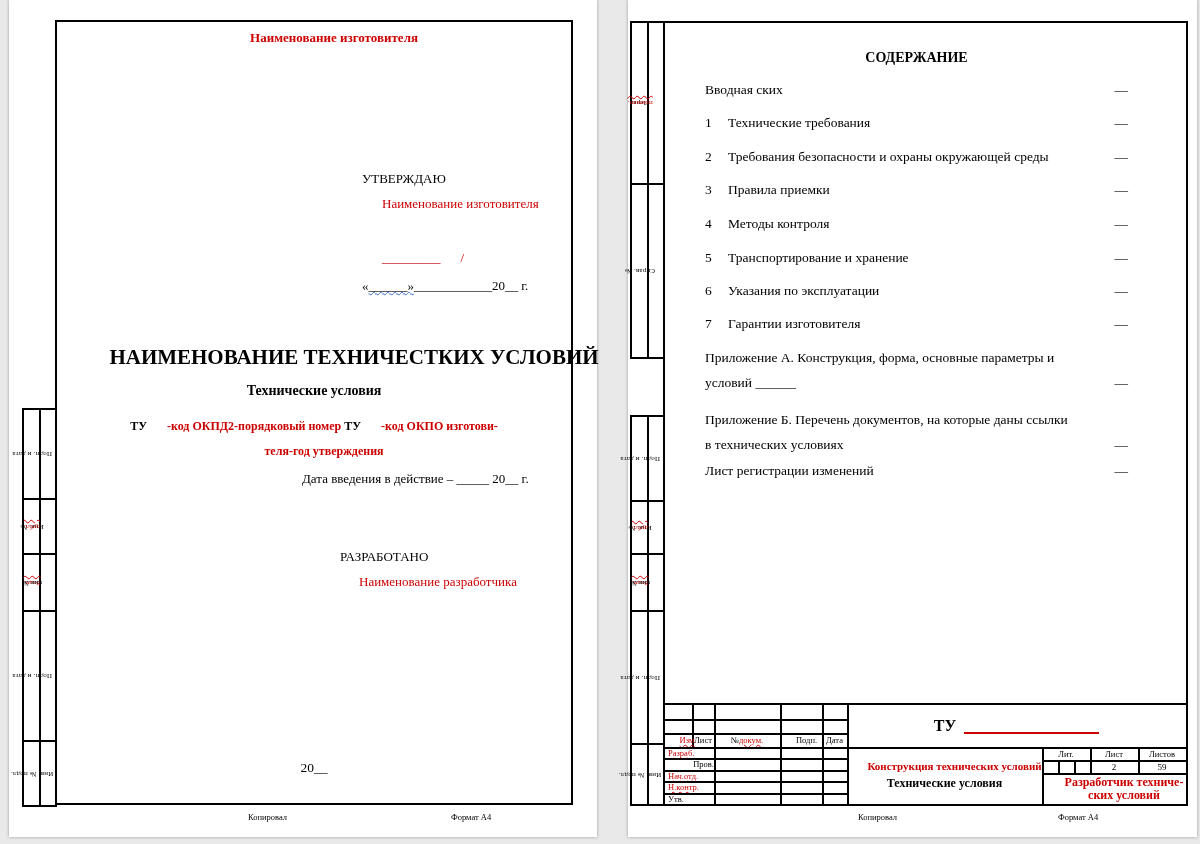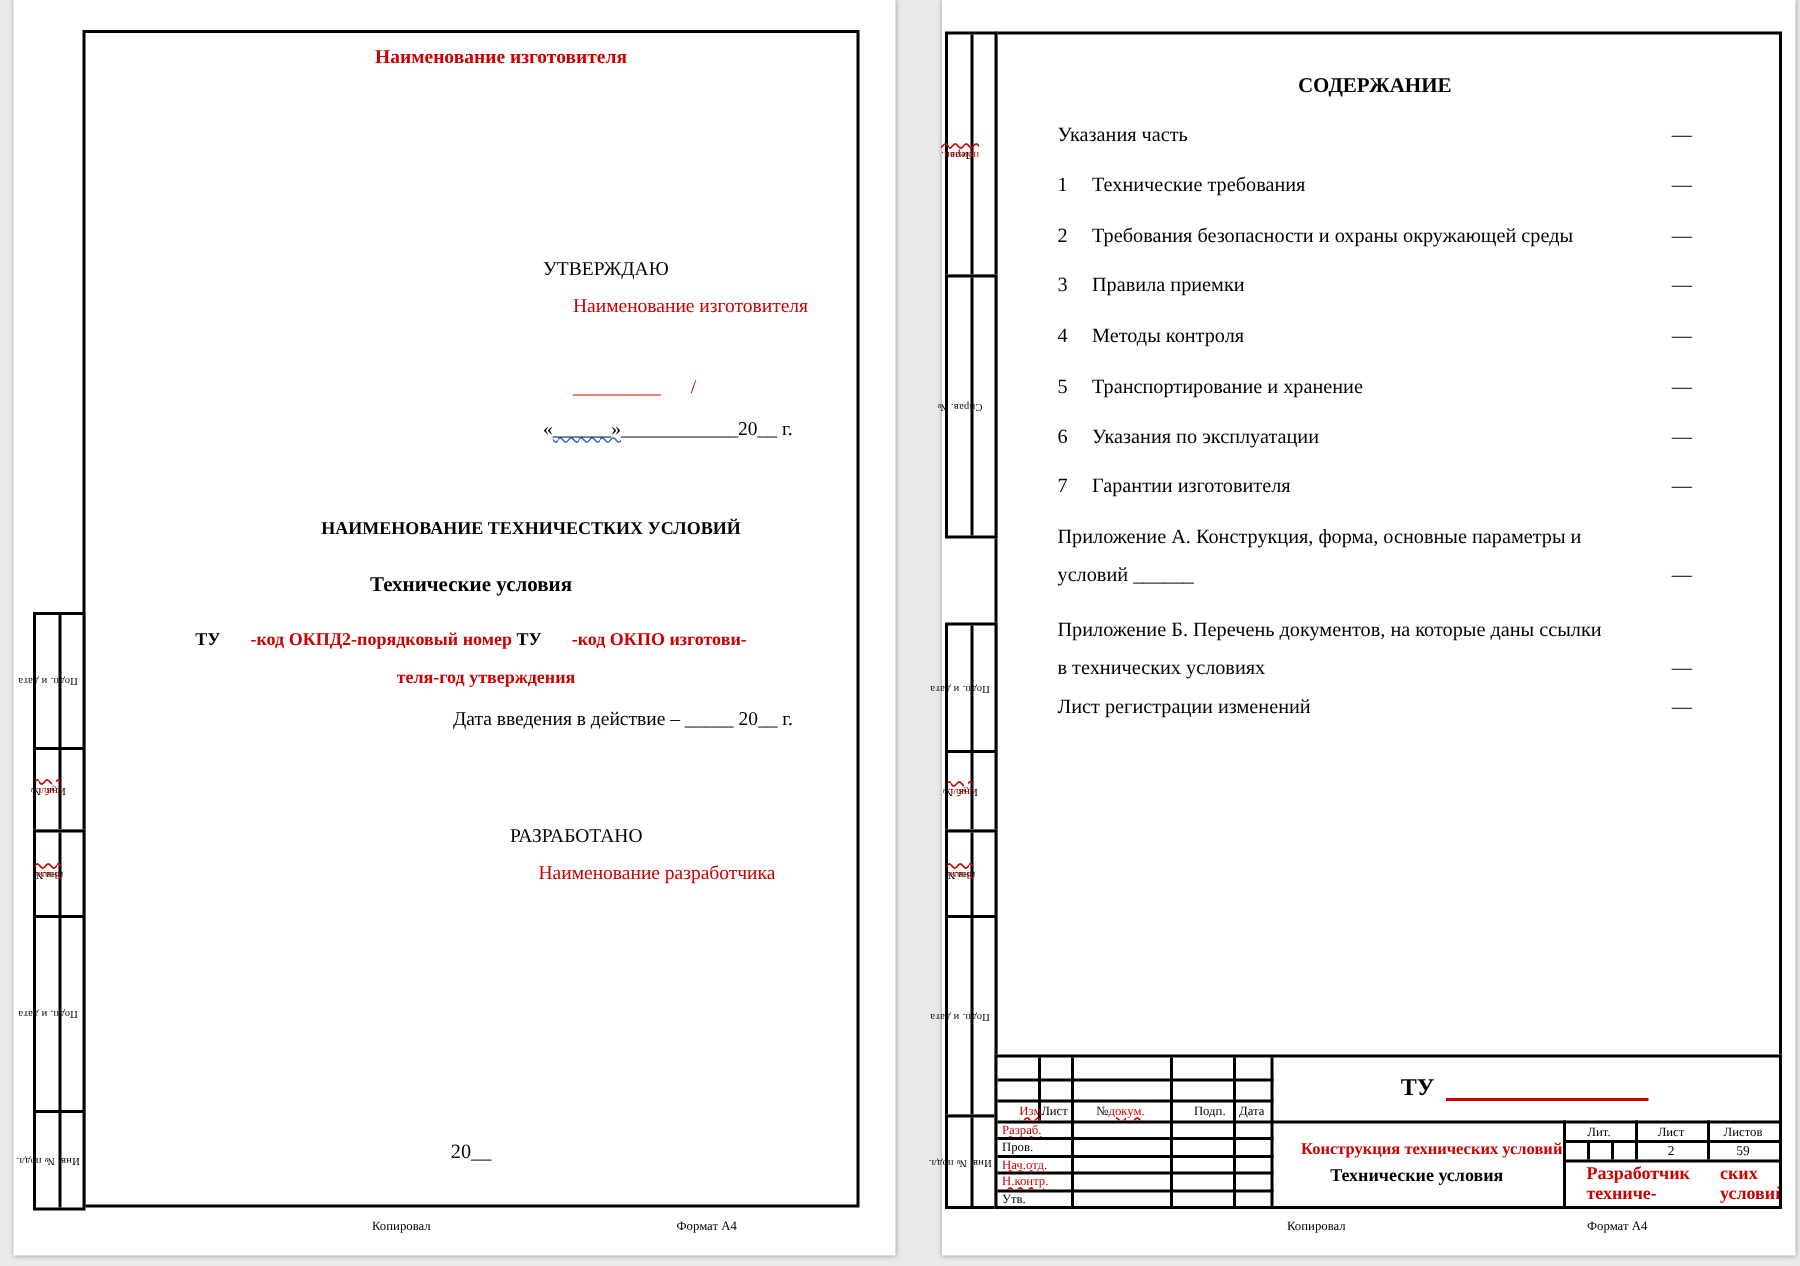--- a/index.html
+++ b/index.html
@@ -91,21 +91,21 @@
 
   <div class="cwide b red" style="left:46px;top:30px;width:518px;font-size:13px;">Наименование изготовителя</div>
 
   <div class="t" style="left:353px;top:171px;">УТВЕРЖДАЮ</div>
   <div class="t red" style="left:353px;top:196px;">Наименование изготовителя</div>
 
   <div class="t" style="left:353px;top:250px;"><span class="red">_________</span><span class="red">/</span></div>
 
   <div class="t" style="left:353px;top:278px;"><span>«</span><span class="bwavy">______»</span><span>____________</span><span>20__ г.</span></div>
 
-  <div class="cwide b" style="left:46px;top:345px;width:598px;font-size:12px;">НАИМЕНОВАНИЕ ТЕХНИЧЕСТКИХ УСЛОВИЙ</div>
+  <div class="cwide b" style="left:46px;top:345px;width:598px;font-size:21px;">НАИМЕНОВАНИЕ ТЕХНИЧЕСТКИХ УСЛОВИЙ</div>
   <div class="cwide b" style="left:46px;top:383px;width:518px;font-size:14px;">Технические условия</div>
 
   <div class="cwide b" style="left:46px;top:414px;width:518px;font-size:12px;line-height:25px;">
     <span>ТУ</span><span class="red">-код ОКПД2-порядковый номер </span><span>ТУ</span><span class="red">-код ОКПО изготови-</span><br>
     <span class="red">теля-год утверждения</span>
   </div>
 
   <div class="t" style="left:293px;top:471px;">Дата введения в действие – _____ 20__ г.</div>
 
   <div class="t" style="left:331px;top:549px;">РАЗРАБОТАНО</div>
@@ -177,21 +177,21 @@
         <span>
           <span>Инв. № подл.</span>
         </span>
       </div>
       <div class="blank"></div>
   </div>
 
   <div class="cwide b" style="left:77px;top:50px;width:423px;font-size:14px;">СОДЕРЖАНИЕ</div>
 
   <div class="toc-row" style="top:77px;">
-      <span class="toc-text">Указания часть</span>
+      <span class="toc-text">Вводная ских</span>
       <span class="toc-dash">—</span>
     </div>
   <div class="toc-row" style="top:110px;">
       <span class="toc-num">1</span>
       <span class="toc-text">Технические требования</span>
       <span class="toc-dash">—</span>
     </div>
   <div class="toc-row" style="top:144px;">
       <span class="toc-num">2</span>
       <span class="toc-text">Требования безопасности и охраны окружающей среды</span>
@@ -272,21 +272,21 @@
       <div class="scell" style="left:115px;top:28px;width:53px;height:14px;">
           <span>Подп.</span>
         </div>
       <div class="scell" style="left:157px;top:28px;width:25px;height:14px;">
           <span>Дата</span>
         </div>
 
       <div class="scell left" style="left:0;top:42px;width:49px;height:11px;">
           <span class="rwavy">Разраб.</span>
         </div>
-      <div class="scell left" style="left:0;top:53px;width:49px;height:12px;">
+      <div class="scell left" style="left:0;top:53px;width:49px;height:12px;justify-content:flex-end;">
           <span>Пров.</span>
         </div>
       <div class="scell left" style="left:0;top:65px;width:49px;height:11px;">
           <span class="rwavy">Нач.отд.</span>
         </div>
       <div class="scell left" style="left:0;top:76px;width:49px;height:12px;">
           <span class="rwavy">Н.контр.</span>
         </div>
       <div class="scell left" style="left:0;top:88px;width:49px;height:11px;">
           <span>Утв.</span>
@@ -311,21 +311,21 @@
       <div class="scell" style="left:473px;top:42px;width:48px;height:13px;">
           <span>Листов</span>
         </div>
       <div class="scell" style="left:425px;top:55px;width:48px;height:13px;font-size:9px;">
           <span>2</span>
         </div>
       <div class="scell" style="left:473px;top:55px;width:48px;height:13px;font-size:9px;">
           <span>59</span>
         </div>
 
-      <div class="scell" style="left:377px;top:68px;width:144px;height:31px;flex-direction:row;justify-content:center;">
+      <div class="scell" style="left:377px;top:68px;width:144px;height:31px;flex-direction:column;justify-content:center;">
         <span class="b red" style="font-size:12px;line-height:13px;">Разработчик техниче-</span>
         <span class="b red" style="font-size:12px;line-height:13px;">ских условий</span>
       </div>
     </div>
   </div>
 
   <div class="foot" style="left:230px;top:812px;">Копировал</div>
   <div class="foot" style="left:430px;top:812px;">Формат А4</div>
 </div>
 

